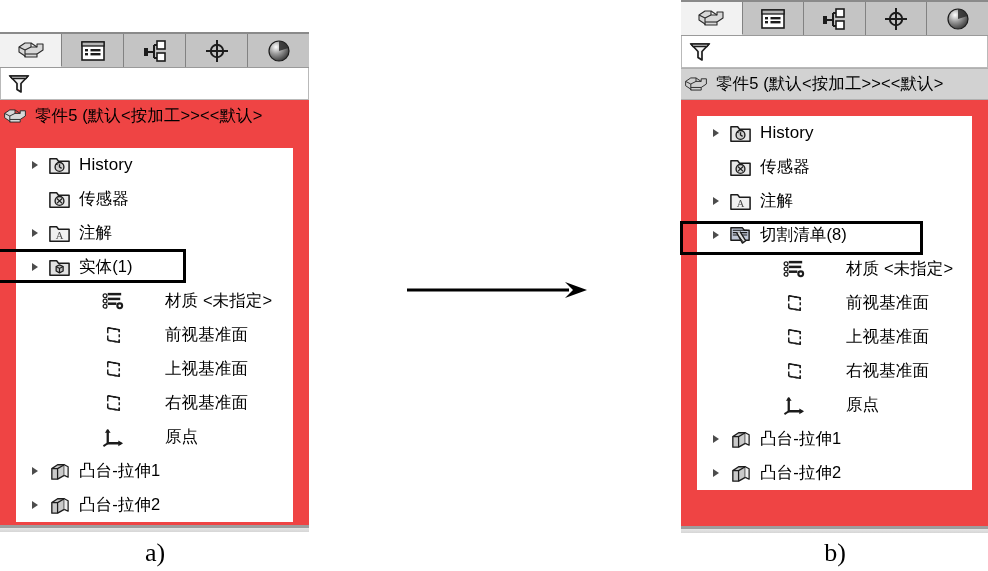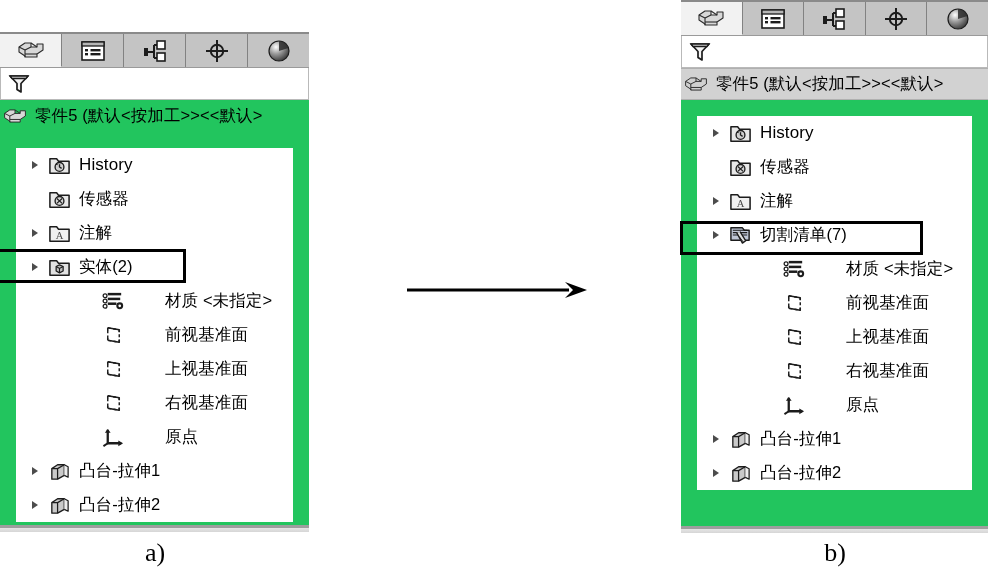--- a/index.html
+++ b/index.html
@@ -10,21 +10,21 @@
     width: 988px; height: 571px;
     position: relative;
     overflow: hidden;
     font-family: "Liberation Sans", "DejaVu Sans", sans-serif;
     -webkit-font-smoothing: none;
   }
 
   
   .panel {
     position: absolute;
-    background: #22c55e;
+    background: #ef4444;
     box-sizing: border-box;
   }
   .panel-inner {
     position: relative;
     width: 100%;
     height: 100%;
   }
 
   
   .tabbar {
@@ -287,21 +287,21 @@
         </li>
         <li class="row ind-1">
           <span class="twisty"></span>
           <span class="ico">
             <svg width="25" height="23" viewBox="0 0 24 24">
               <path d="M2 5 H9 L11 7.5 H22 V20 H2 Z" fill="#e2e2e2" stroke="#1c1c1c" stroke-width="1.6" stroke-linejoin="round"></path>
               <path d="M8.5 11 L12 9.2 L15.8 11 V15.6 L12 17.6 L8.5 15.6 Z" fill="#bdbdbd" stroke="#1c1c1c" stroke-width="1.3" stroke-linejoin="round"></path>
               <path d="M8.5 11 L12 12.9 L15.8 11 M12 12.9 V17.6" stroke="#1c1c1c" stroke-width="1.1" fill="none"></path>
             </svg>
           </span>
-          <span class="label">实体(2)</span>
+          <span class="label">实体(1)</span>
         </li>
         <li class="row ind-2">
           <span class="twisty empty"></span>
           <span class="ico">
             <svg width="25" height="23" viewBox="0 0 24 24">
               <circle cx="3.2" cy="6" r="2" fill="none" stroke="#1c1c1c" stroke-width="1.3"></circle>
               <circle cx="3.2" cy="11.5" r="2" fill="none" stroke="#1c1c1c" stroke-width="1.3"></circle>
               <circle cx="3.2" cy="17" r="2" fill="none" stroke="#1c1c1c" stroke-width="1.3"></circle>
               <rect x="6" y="3" width="14" height="2.6" fill="#1c1c1c"></rect>
               <rect x="6" y="8" width="13" height="2.6" fill="#1c1c1c"></rect>
@@ -520,21 +520,21 @@
         <li class="row ind-1">
           <span class="twisty"></span>
           <span class="ico">
             <svg width="25" height="23" viewBox="0 0 24 24">
               <path d="M2 4 H14 L16 6.5 H21 V17 H2 Z" fill="#bfc6d6" stroke="#1c1c1c" stroke-width="1.5" stroke-linejoin="round"></path>
               <path d="M4 6.5 H19 M4 9 H19 M4 11.5 H19" stroke="#1c1c1c" stroke-width="1.2"></path>
               <path d="M8 9 L14 20 L17.5 17.5 L11.5 8" fill="#e0e0e0" stroke="#1c1c1c" stroke-width="1.4" stroke-linejoin="round"></path>
               <path d="M10.5 13 L15 19" stroke="#1c1c1c" stroke-width="1"></path>
             </svg>
           </span>
-          <span class="label">切割清单(7)</span>
+          <span class="label">切割清单(8)</span>
         </li>
         <li class="row ind-2">
           <span class="twisty empty"></span>
           <span class="ico">
             <svg width="25" height="23" viewBox="0 0 24 24">
               <circle cx="3.2" cy="6" r="2" fill="none" stroke="#1c1c1c" stroke-width="1.3"></circle>
               <circle cx="3.2" cy="11.5" r="2" fill="none" stroke="#1c1c1c" stroke-width="1.3"></circle>
               <circle cx="3.2" cy="17" r="2" fill="none" stroke="#1c1c1c" stroke-width="1.3"></circle>
               <rect x="6" y="3" width="14" height="2.6" fill="#1c1c1c"></rect>
               <rect x="6" y="8" width="13" height="2.6" fill="#1c1c1c"></rect>

